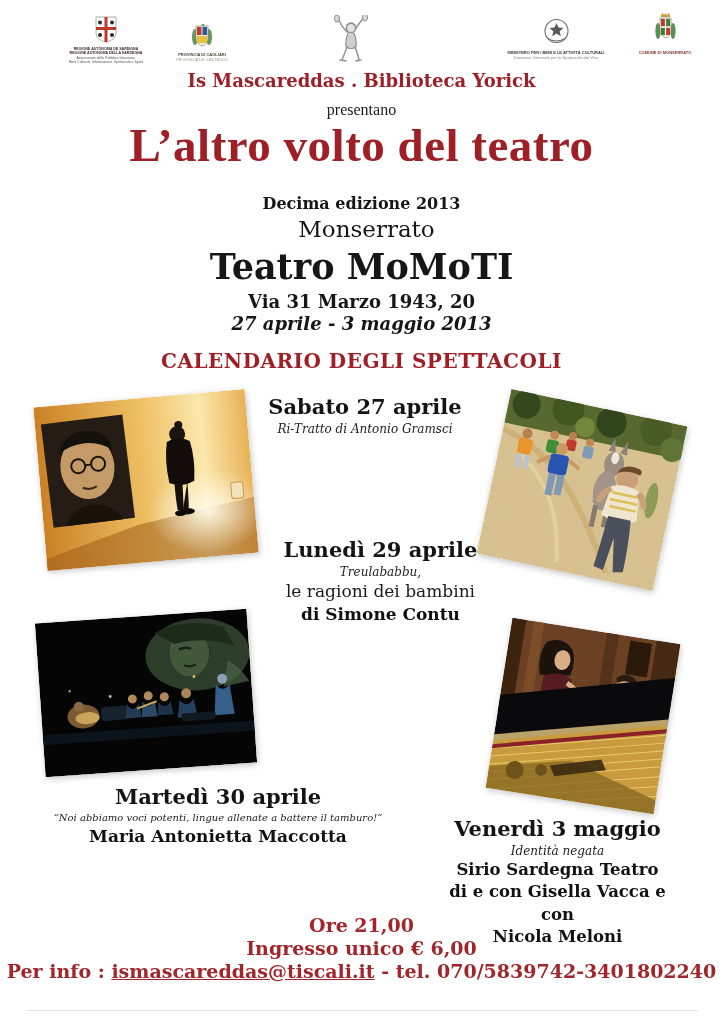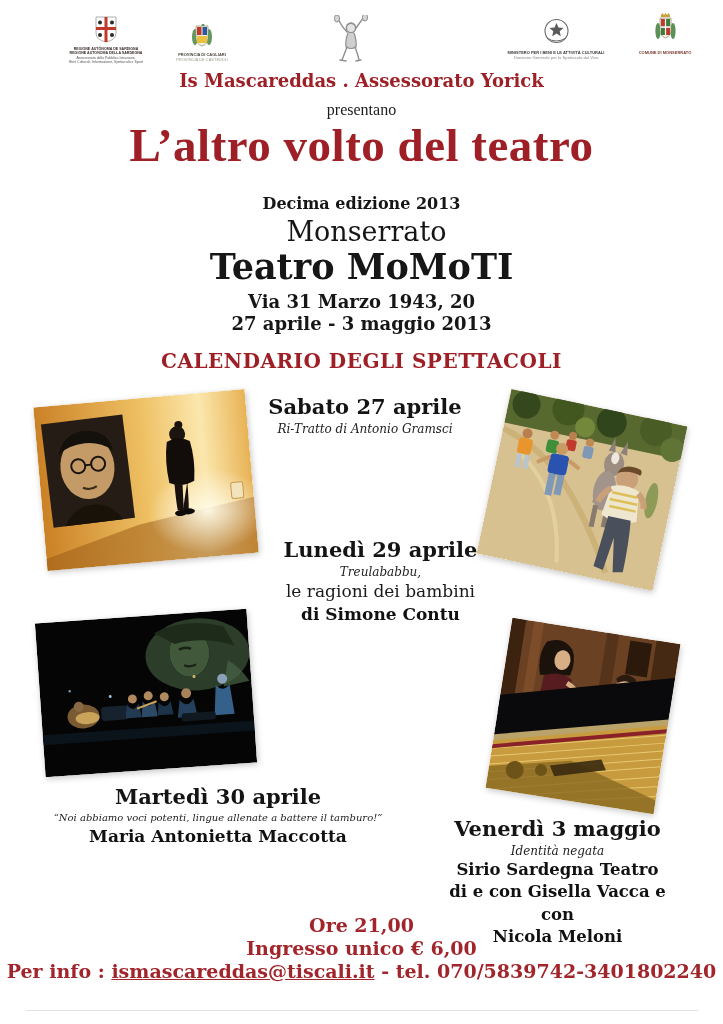--- a/index.html
+++ b/index.html
@@ -9,24 +9,24 @@
   .ctr{text-align:center;}
   .red{color:#9e2026;}
   
   .logo-box{position:absolute;text-align:center;font-family:"Liberation Sans",sans-serif;}
   .logo-cap{line-height:1.25;}
   
   .organizers{left:0;right:0;top:70px;font-size:18px;font-weight:bold;}
   .presents{left:0;right:0;top:101px;font-size:16px;font-family:"Liberation Serif",serif;color:#1c1c1c;}
   .title{left:0;right:0;top:118px;font-size:47px;font-weight:bold;font-family:"Liberation Serif",serif;letter-spacing:.5px;}
   .edition{left:0;right:0;top:194px;font-size:16px;font-weight:bold;}
-  .city{left:0;right:8px;top:216px;font-size:27px;padding-left:18px;}
+  .city{left:0;right:8px;top:216px;font-size:23px;padding-left:18px;}
   .venue{left:0;right:0;top:246px;font-size:35px;font-weight:bold;}
   .address{left:0;right:0;top:291px;font-size:18px;font-weight:bold;}
-  .dates{left:0;right:0;top:313px;font-size:18px;font-weight:bold;}
+  .dates{left:0;right:0;top:313px;font-size:18px;font-weight:bold;font-style:italic;}
   .calendar{left:0;right:0;top:349px;font-size:20px;font-weight:bold;letter-spacing:.5px;}
   
   .event{position:absolute;text-align:center;}
   .event .day{font-size:21px;font-weight:bold;color:#141414;margin-bottom:2px;}
   .event .it{font-style:italic;font-size:12px;color:#222;line-height:1.35;}
   .event .rg{font-size:17px;color:#1a1a1a;line-height:1.35;}
   .event .bd{font-size:17px;font-weight:bold;color:#111;line-height:1.35;}
   
   .photo{position:absolute;box-shadow:1px 2px 6px rgba(0,0,0,.22);overflow:hidden;}
   .photo svg{display:block;}
@@ -115,21 +115,21 @@
         <rect x="12" y="7" width="4" height="7.5" fill="#3e7d3a"></rect>
         <rect x="7" y="15.5" width="4" height="7.5" fill="#3e7d3a"></rect>
         <rect x="12" y="15.5" width="4" height="7.5" fill="#c0392b"></rect>
         <rect x="10.9" y="7" width="1.2" height="16" fill="#fff"></rect>
         <rect x="7" y="14.5" width="9" height="1.2" fill="#fff"></rect>
       </svg>
     </span>
     <div class="logo-cap" style="font-size:4px;font-weight:bold;color:#7a3b2e;">COMUNE DI MONSERRATO</div>
   </div>
 
-  <div class="abs ctr organizers red">Is Mascareddas . Assessorato Yorick</div>
+  <div class="abs ctr organizers red">Is Mascareddas . Biblioteca Yorick</div>
   <div class="abs ctr presents">presentano</div>
   <div class="abs ctr title red">L’altro volto del teatro</div>
   <div class="abs ctr edition">Decima edizione 2013</div>
   <div class="abs ctr city">Monserrato</div>
   <div class="abs ctr venue">Teatro MoMoTI</div>
   <div class="abs ctr address">Via 31 Marzo 1943, 20</div>
   <div class="abs ctr dates">27 aprile - 3 maggio 2013</div>
   <div class="abs ctr calendar red">CALENDARIO DEGLI SPETTACOLI</div>
 
   <div class="event" style="left:240px;top:394px;width:250px;">

